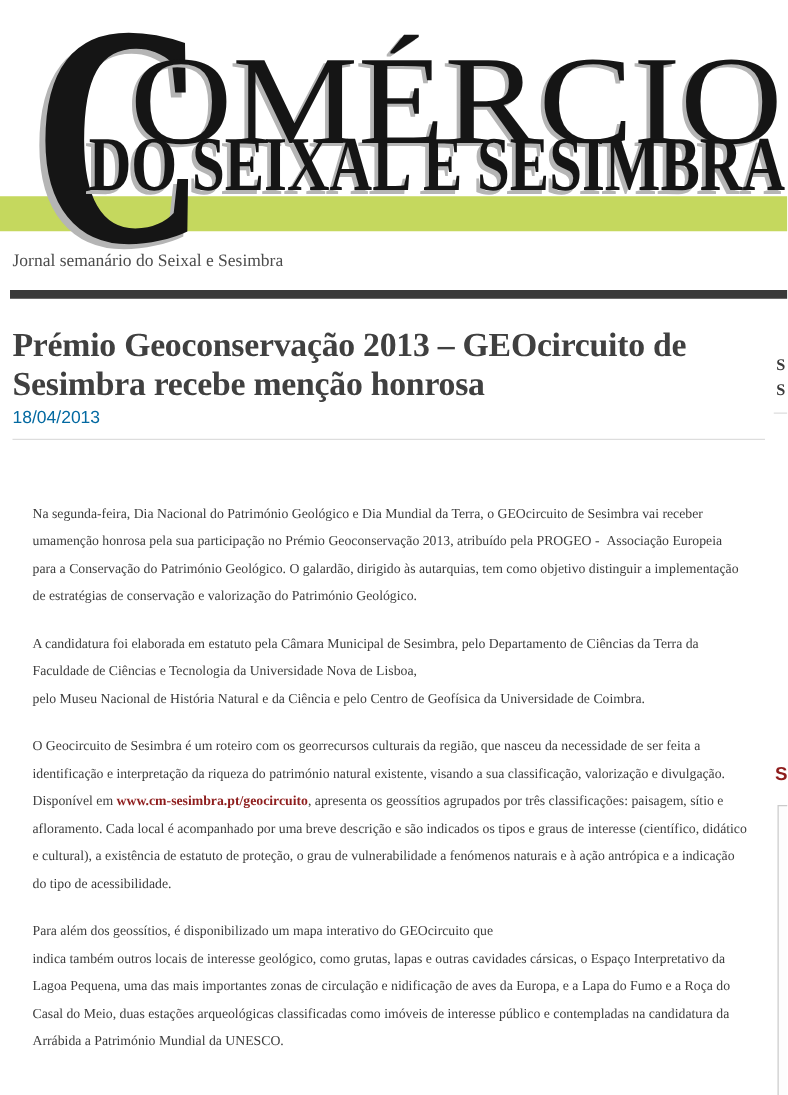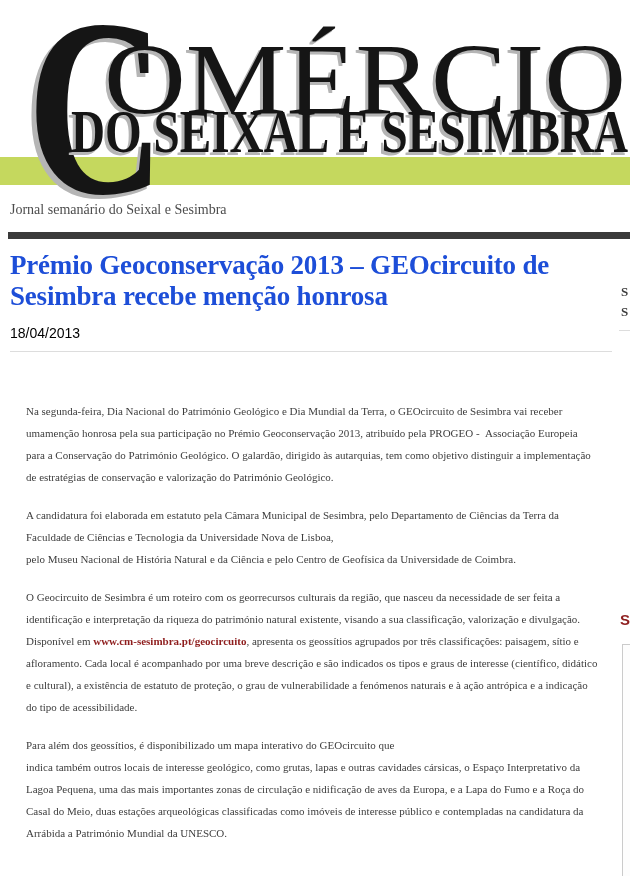--- a/index.html
+++ b/index.html
@@ -47,37 +47,37 @@
     top: 232px;
     width: 622px;
     height: 7px;
     background: #3a3a3a;
   }
 
   
   .article-title {
     position: absolute;
     left: 10px;
-    top: 250px;
+    top: 261px;
     width: 605px;
     margin: 0;
     font-family: "Liberation Serif", serif;
     font-weight: bold;
     font-size: 27px;
     line-height: 31px;
     letter-spacing: -0.2px;
-    color: #1d4ed8;
+    color: #404040;
   }
   .article-date {
     position: absolute;
     left: 10px;
     top: 325px;
     font-family: "Liberation Sans", sans-serif;
     font-size: 14px;
-    color: #000000;
+    color: #0369a1;
   }
   .title-separator {
     position: absolute;
     left: 10px;
     top: 351px;
     width: 602px;
     height: 0;
     border-top: 1px solid #dddddd;
   }
   .article-body {

